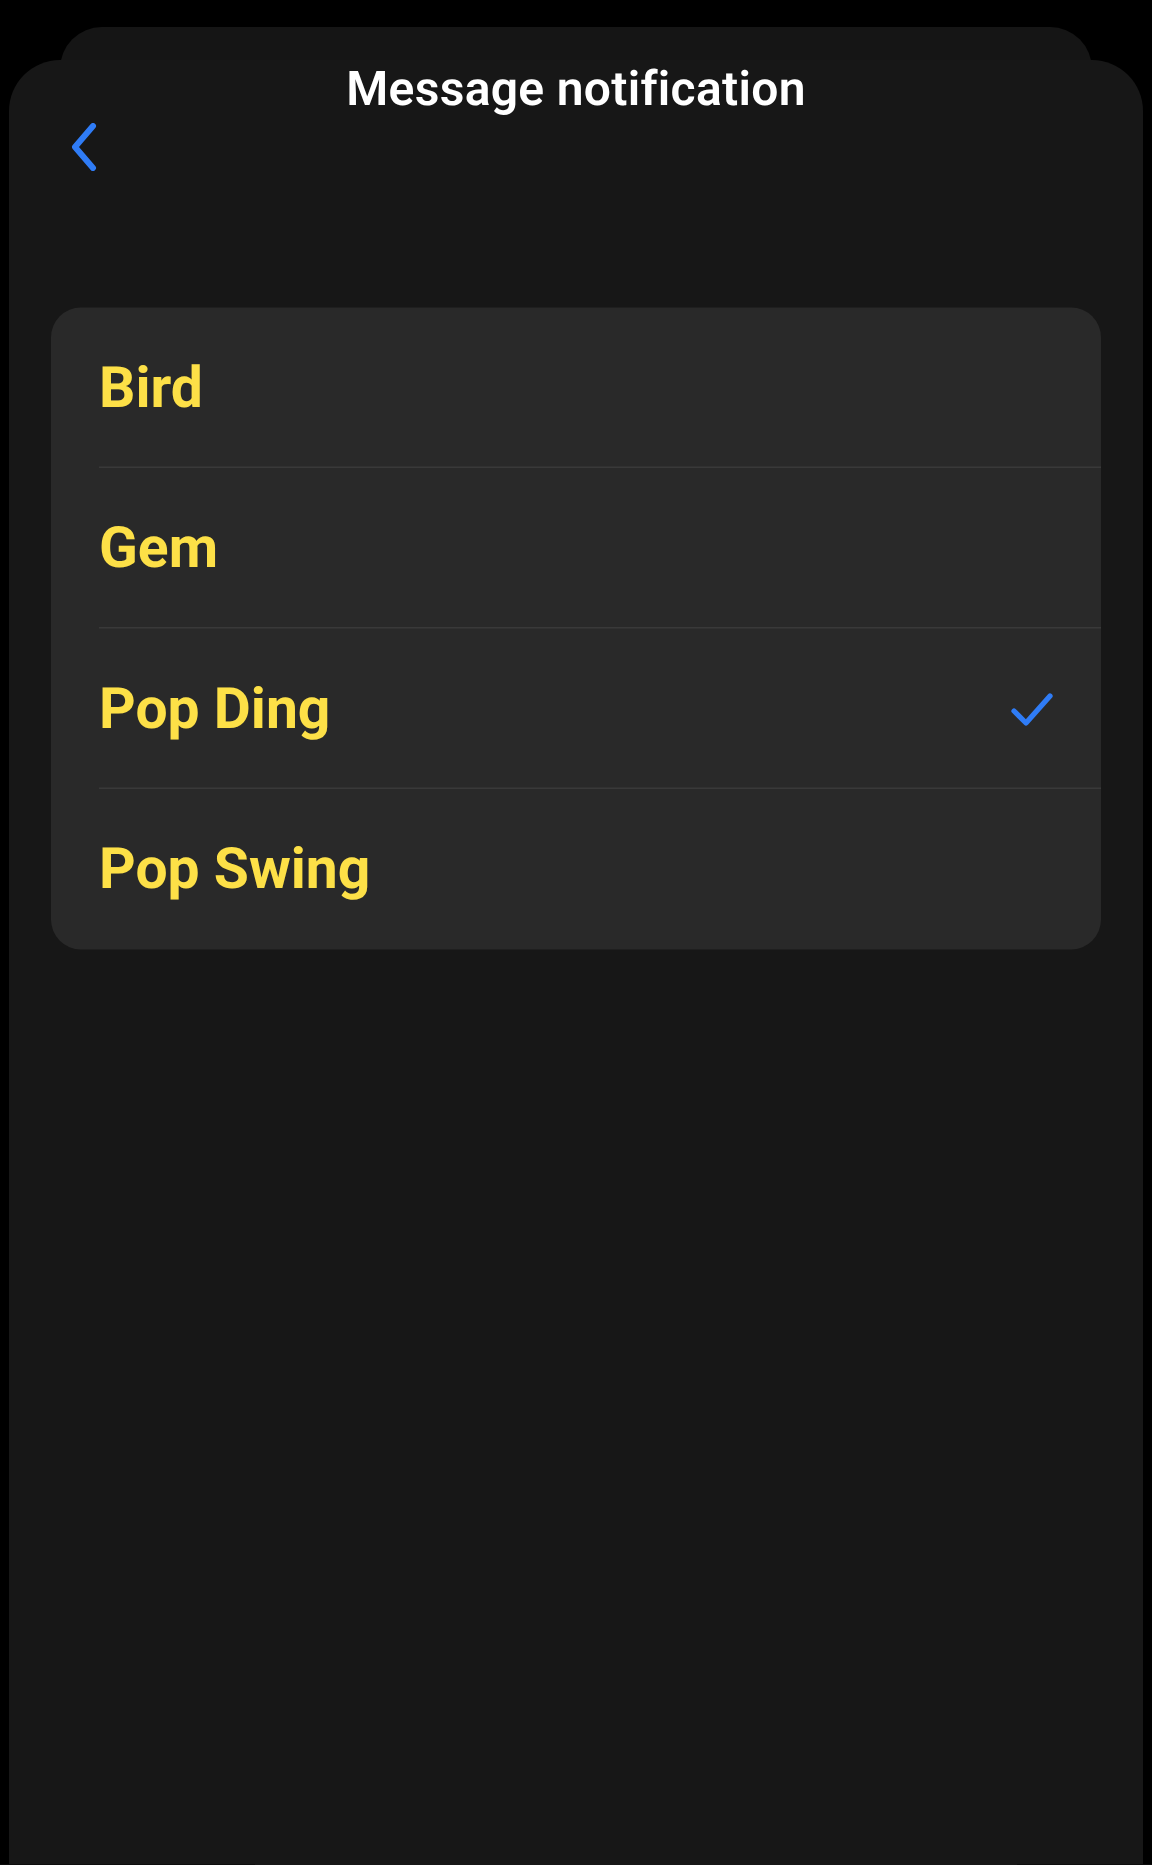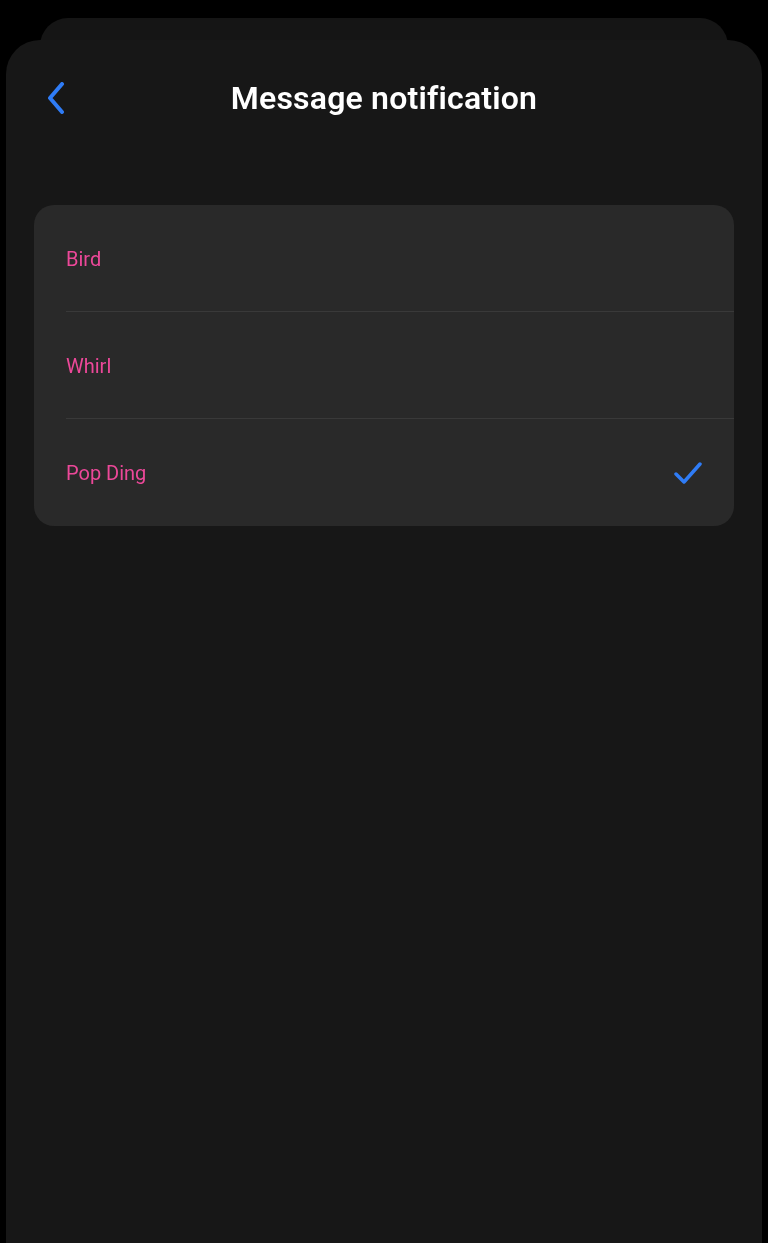--- a/index.html
+++ b/index.html
@@ -32,21 +32,20 @@
       bottom: 0;
       background: #171717;
       border-radius: 34px 34px 0 0;
       display: flex;
       flex-direction: column;
     }
     .header {
       position: relative;
       height: 115px;
       display: flex;
-      align-items: center;
       justify-content: center;
     }
     .back-button {
       position: absolute;
       left: 28px;
       top: 36px;
       width: 44px;
       height: 44px;
       display: flex;
       align-items: center;
@@ -83,23 +82,23 @@
     .list-item:not(:last-child)::after {
       content: "";
       position: absolute;
       left: 32px;
       right: 0;
       bottom: 0;
       height: 1px;
       background: rgba(255,255,255,0.08);
     }
     .list-item-label {
-      color: #ec4899;
-      font-size: 20px;
-      font-weight: 400;
+      color: #fde047;
+      font-size: 38px;
+      font-weight: 700;
     }
     .check-icon {
       width: 28px;
       height: 24px;
       flex-shrink: 0;
     }
   </style>
 </head>
 <body>
 
@@ -118,31 +117,35 @@
 
   <div class="content">
     <div class="list-card">
 
       <div class="list-item">
         <span class="list-item-label">Bird</span>
 
       </div>
 
 
-
       <div class="list-item">
-        <span class="list-item-label">Whirl</span>
+        <span class="list-item-label">Gem</span>
 
       </div>
+
 
 
       <div class="list-item">
         <span class="list-item-label">Pop Ding</span>
         <svg class="check-icon" viewBox="0 0 28 24" fill="none">
           <polyline points="2,13 10,21 26,3" stroke="#2f7cf6" stroke-width="3.5" stroke-linecap="round" stroke-linejoin="round"></polyline>
         </svg>
       </div>
 
+      <div class="list-item">
+        <span class="list-item-label">Pop Swing</span>
+
+      </div>
 
     </div>
   </div>
 
 </div>
 
 </body></html>

